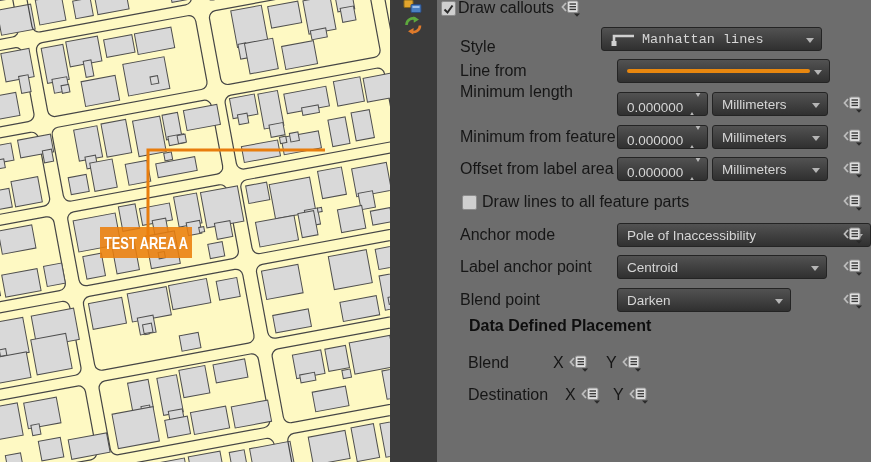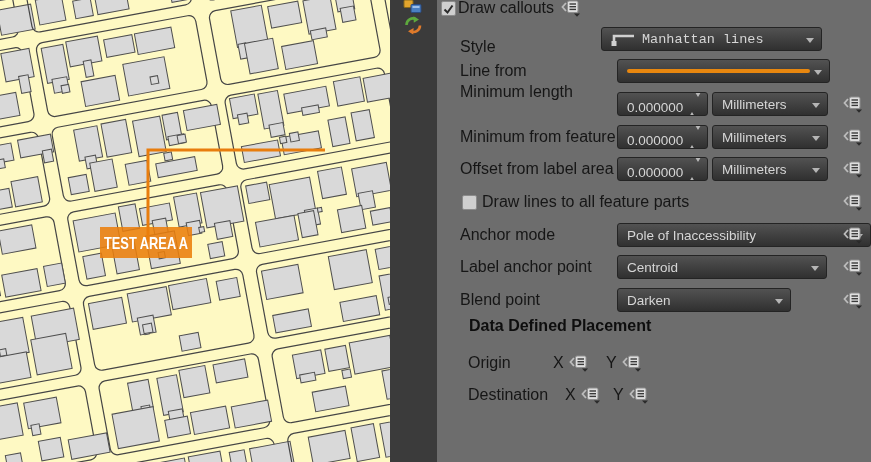--- a/index.html
+++ b/index.html
@@ -643,21 +643,21 @@
           <polyline points="5,4 1.5,8 5,12" fill="none" stroke="#bcbcbc" stroke-width="1.8"></polyline>
           <rect x="6.5" y="2" width="10.5" height="11.5" rx="1.5" fill="#dedede" stroke="#8f8f8f"></rect>
           <line x1="8.5" y1="5" x2="15" y2="5" stroke="#3a3a3a" stroke-width="1.4"></line>
           <line x1="8.5" y1="7.7" x2="15" y2="7.7" stroke="#3a3a3a" stroke-width="1.4"></line>
           <line x1="8.5" y1="10.4" x2="15" y2="10.4" stroke="#3a3a3a" stroke-width="1.4"></line>
           <path d="M13,14.5 h6 l-3,3.2 z" fill="#2b2b2b"></path>
         </svg></span>
 
     <span class="lbl heading" style="left:7px;top:317px;margin-left:25px;">Data Defined Placement</span>
 
-    <span class="lbl" style="left:31px;top:354px;">Origin</span>
+    <span class="lbl" style="left:31px;top:354px;">Blend</span>
     <span class="lbl" style="left:116px;top:354px;">X</span>
     <span class="dd" style="left:132px;top:354px;"><svg width="20" height="18" viewBox="0 0 20 18">
           <polyline points="5,4 1.5,8 5,12" fill="none" stroke="#bcbcbc" stroke-width="1.8"></polyline>
           <rect x="6.5" y="2" width="10.5" height="11.5" rx="1.5" fill="#dedede" stroke="#8f8f8f"></rect>
           <line x1="8.5" y1="5" x2="15" y2="5" stroke="#3a3a3a" stroke-width="1.4"></line>
           <line x1="8.5" y1="7.7" x2="15" y2="7.7" stroke="#3a3a3a" stroke-width="1.4"></line>
           <line x1="8.5" y1="10.4" x2="15" y2="10.4" stroke="#3a3a3a" stroke-width="1.4"></line>
           <path d="M13,14.5 h6 l-3,3.2 z" fill="#2b2b2b"></path>
         </svg></span>
     <span class="lbl" style="left:169px;top:354px;">Y</span>

